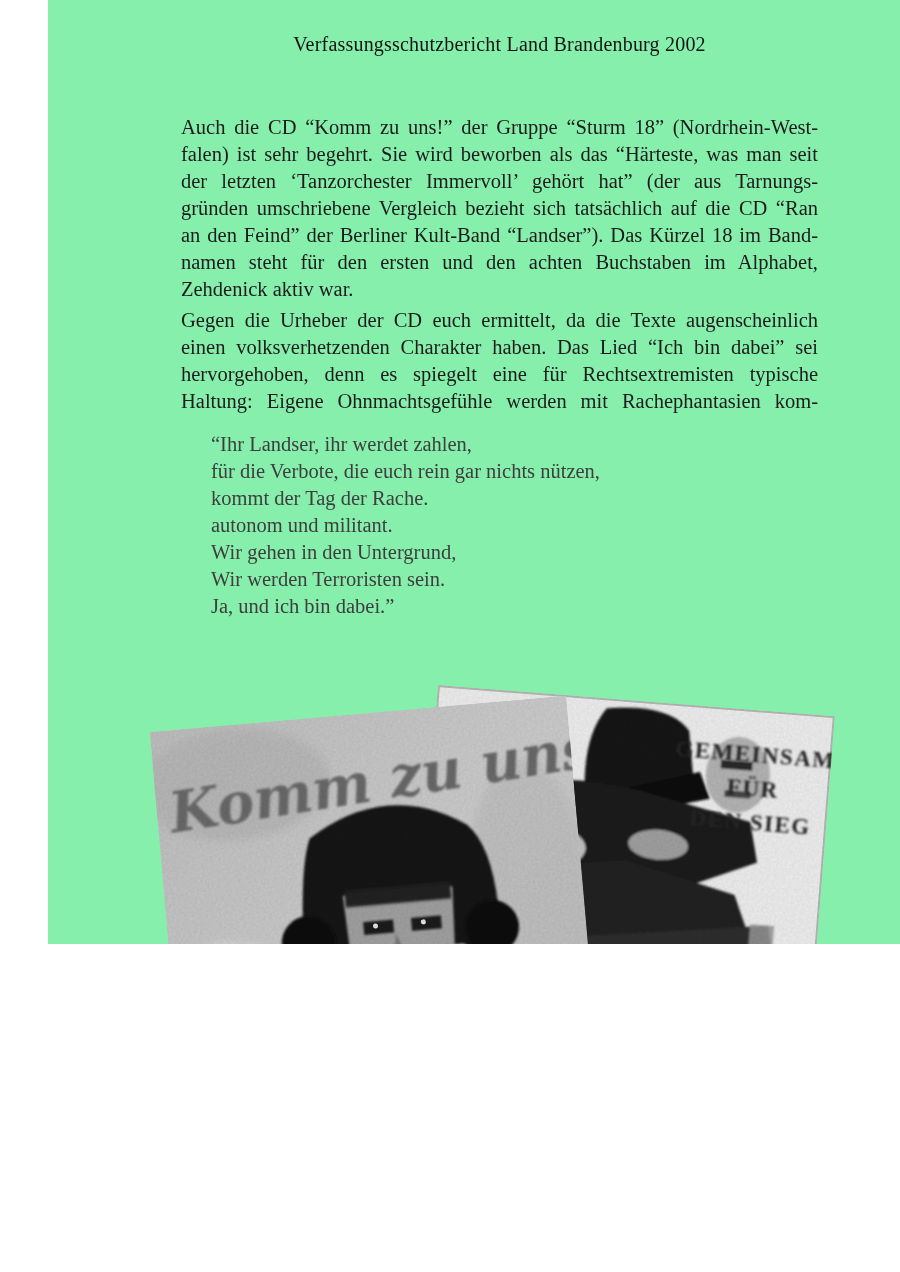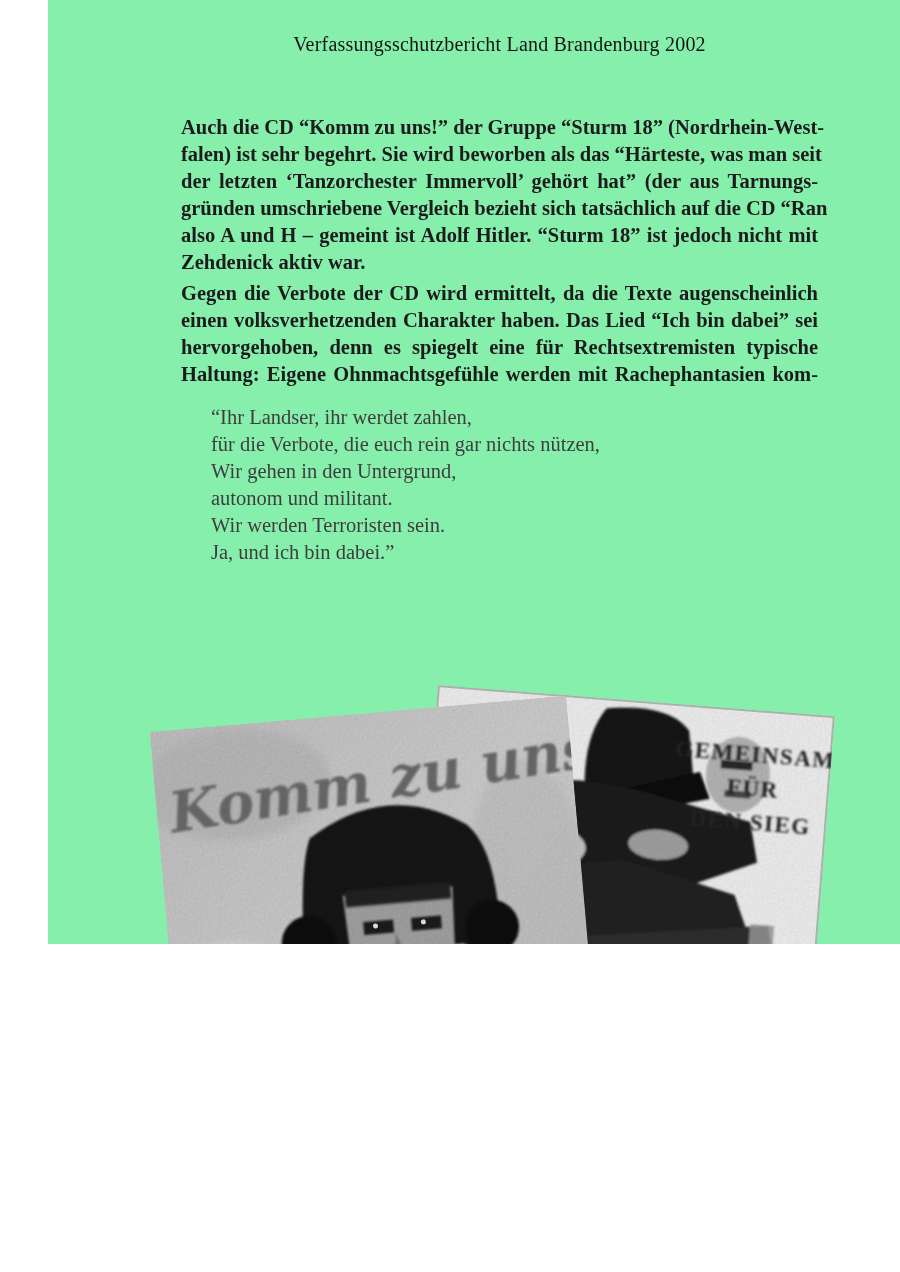--- a/index.html
+++ b/index.html
@@ -5,21 +5,21 @@
   html,body{margin:0;padding:0;background:#ffffff;}
   .page{
     position:relative;width:900px;height:944px;overflow:hidden;background:#86efac;
     font-family:"Liberation Serif", serif;color:#1c1c1c;margin-left:48px;
   }
   .header{
     position:absolute;left:133px;top:33px;width:637px;text-align:center;
     font-size:20px;letter-spacing:.2px;color:#141414;
   }
   .textblock{position:absolute;left:133px;top:114px;width:637px;font-size:20.5px;line-height:27px;}
-  .bline{white-space:nowrap;text-align:justify;text-align-last:justify;font-weight:bold;}
+  .bline{white-space:nowrap;text-align:justify;text-align-last:justify;}
   .bline.short{text-align-last:left;}
   .para1{margin:0 0 4px 0;}
   .para2{margin:0 0 16px 0;}
   .poem{padding-left:30px;color:#3e3e3e;margin-top:4px;}
   .pline{white-space:nowrap;line-height:27px;}
   .pagenum{position:absolute;left:88px;top:1174px;font-size:21px;color:#222;}
   .cover{position:absolute;}
   .cover-left{left:119px;top:713px;width:418px;height:414px;transform:rotate(-5deg);z-index:2;}
   .cover-right{left:373px;top:700px;width:398px;height:418px;transform:rotate(4.5deg);z-index:1;}
   .cover svg{display:block;width:100%;height:100%;}
@@ -53,34 +53,36 @@
 <div class="page">
 
   <div class="header">Verfassungsschutzbericht Land Brandenburg 2002</div>
 
   <div class="textblock">
     <div class="para1">
       <div class="bline">Auch die CD “Komm zu uns!” der Gruppe “Sturm 18” (Nordrhein-West-</div>
       <div class="bline">falen) ist sehr begehrt. Sie wird beworben als das “Härteste, was man seit</div>
       <div class="bline">der letzten ‘Tanzorchester Immervoll’ gehört hat” (der aus Tarnungs-</div>
       <div class="bline">gründen umschriebene Vergleich bezieht sich tatsächlich auf die CD “Ran</div>
-      <div class="bline">also A und H – gemeint ist Adolf Hitler. “Sturm 18” ist jedoch nicht mit</div>
+      <div class="bline">an den Feind” der Berliner Kult-Band “Landser”). Das Kürzel 18 im Band-</div>
+      <div class="bline">namen steht für den ersten und den achten Buchstaben im Alphabet,</div>
       <div class="bline short">Zehdenick aktiv war.</div>
     </div>
     <div class="para2">
-      <div class="bline">Gegen die Verbote der CD wird ermittelt, da die Texte augenscheinlich</div>
+      <div class="bline">Gegen die Urheber der CD euch ermittelt, da die Texte augenscheinlich</div>
       <div class="bline">einen volksverhetzenden Charakter haben. Das Lied “Ich bin dabei” sei</div>
       <div class="bline">hervorgehoben, denn es spiegelt eine für Rechtsextremisten typische</div>
       <div class="bline">Haltung: Eigene Ohnmachtsgefühle werden mit Rachephantasien kom-</div>
     </div>
     <div class="poem">
       <div class="pline">“Ihr Landser, ihr werdet zahlen,</div>
       <div class="pline">für die Verbote, die euch rein gar nichts nützen,</div>
+      <div class="pline">kommt der Tag der Rache.</div>
+      <div class="pline">autonom und militant.</div>
       <div class="pline">Wir gehen in den Untergrund,</div>
-      <div class="pline">autonom und militant.</div>
       <div class="pline">Wir werden Terroristen sein.</div>
       <div class="pline">Ja, und ich bin dabei.”</div>
     </div>
   </div>
 
   <div class="cover cover-right">
     <svg viewBox="0 0 398 418">
       <rect x="1" y="1" width="396" height="416" fill="#f0f0f0" stroke="#b8b8b8" stroke-width="2"></rect>
 
       <g filter="url(#soft1)">

